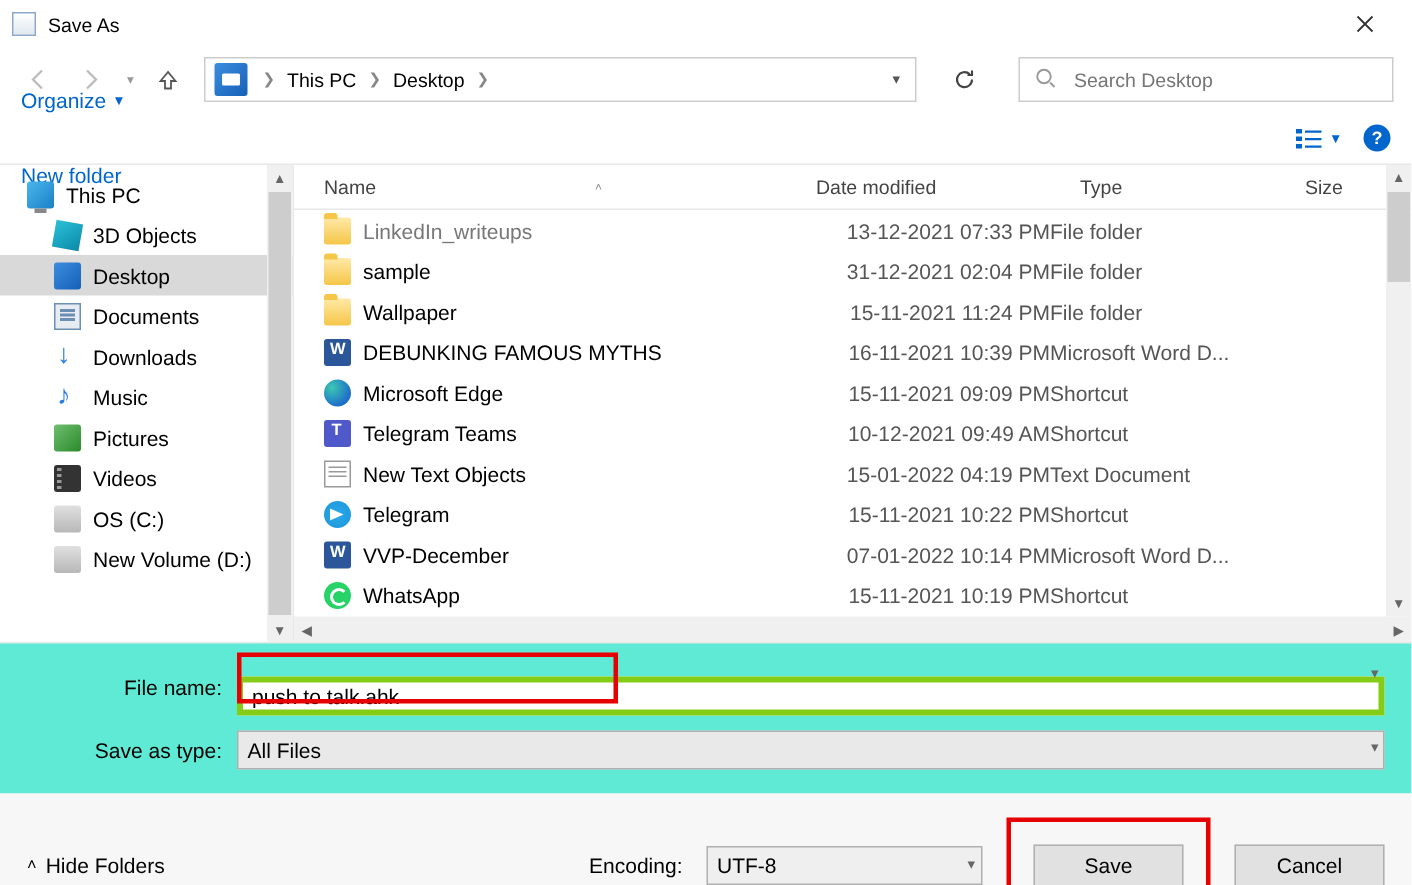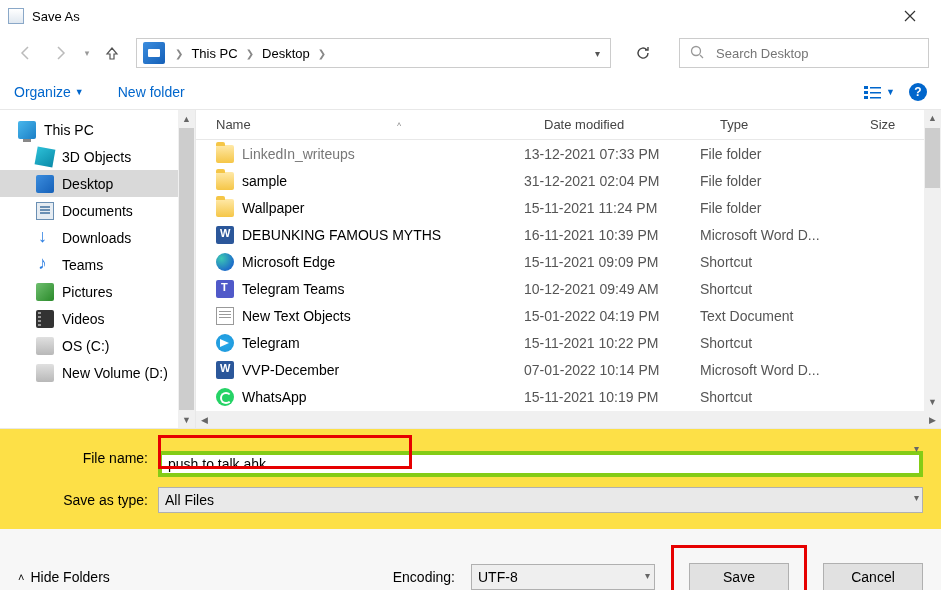--- a/index.html
+++ b/index.html
@@ -15,21 +15,21 @@
   .bc-icon { width: 22px; height: 22px; margin: 0 6px; background: linear-gradient(135deg,#3b8dde,#1560b8); border-radius:2px; position:relative; }
   .bc-icon::after { content:""; position:absolute; left:5px; top:7px; width:12px; height:8px; background:#fff; border-radius:1px; }
   .bc-seg { padding: 0 4px; font-size:13px; }
   .bc-sep { color:#888; padding:0 4px; font-size:10px; }
   .bc-dd { margin-left:auto; padding:0 10px; color:#555; font-size:10px; }
   .refresh-btn { width: 40px; height:30px; display:flex; align-items:center; justify-content:center; border-left: none; }
   .searchbox { width: 250px; height:30px; border:1px solid #ccc; display:flex; align-items:center; background:#fff; margin-left:10px; }
   .searchbox .mag { padding:0 10px; color:#888; }
   .searchbox input { border:none; outline:none; flex:1; font-size:13px; background:transparent; color:#555; }
   .toolbar { height:36px; display:flex; align-items:center; padding:0 14px; border-bottom: 1px solid #e8e8e8; }
-  .toolbar .tb-left { display:flex; gap:34px; }
+  .toolbar .tb-left { display:flex; gap:34px;flex-direction:column; }
   .toolbar .tb-btn { color:#0066cc; font-size:14px; display:flex; align-items:center; gap:4px; cursor:pointer; }
   .toolbar .tb-right { margin-left:auto; display:flex; align-items:center; gap:14px; }
   .view-btn { color:#0066cc; display:flex; align-items:center; gap:3px; }
   .help-btn { width:18px; height:18px; border-radius:50%; background:#0066cc; color:#fff; display:flex; align-items:center; justify-content:center; font-size:12px; font-weight:bold; }
   .main { display:flex; height: 318px; }
   .tree { width: 196px; border-right: 1px solid #e8e8e8; position:relative; }
   .tree-scroll { position:absolute; right:0; top:0; bottom:0; width:17px; background:#f0f0f0; display:flex; flex-direction:column; }
   .tree-scroll .sa { height:17px; display:flex; align-items:center; justify-content:center; color:#666; font-size:9px; }
   .tree-scroll .thumb { flex:1; margin:1px; background:#cdcdcd; }
   .tree-items { padding-top:6px; }
@@ -55,21 +55,21 @@
   .cols { display:flex; height:30px; align-items:center; border-bottom:1px solid #e8e8e8; font-size:13px; color:#444; }
   .col-name { padding-left:20px; width: 348px; display:flex; align-items:center; gap:6px; }
   .col-date { width: 176px; }
   .col-type { width: 150px; }
   .col-size { flex:1; }
   .sort-caret{font-size:8px;color:#888;margin-left:8px;}
   .rows { overflow:hidden; }
   .row { display:flex; height:27px; align-items:center; font-size:14px; }
   .row.dim { color:#777; }
   .cell-name { width:328px; display:flex; align-items:center; gap:8px; padding-left:20px; }
-  .cell-date { width:176px; color:#555; }
+  .cell-date { width:176px; color:#555;text-align:right; }
   .cell-type { width:150px; color:#555; }
   .fi { width:18px; height:18px; display:inline-block; }
   .fi-folder{background:linear-gradient(#ffe9a8,#f5c647);border-radius:2px;position:relative;}
   .fi-folder::before{content:"";position:absolute;top:-3px;left:0;width:9px;height:4px;background:#f5c647;border-radius:2px 2px 0 0;}
   .fi-word{background:#2b579a;border-radius:2px;position:relative;}
   .fi-word::after{content:"W";color:#fff;font-size:11px;font-weight:bold;position:absolute;left:4px;top:1px;}
   .fi-edge{background:radial-gradient(circle at 30% 30%,#3cc8b4,#1e6fc8 70%);border-radius:50%;}
   .fi-teams{background:#5059c9;border-radius:2px;position:relative;}
   .fi-teams::after{content:"T";color:#fff;font-size:11px;font-weight:bold;position:absolute;left:5px;top:1px;}
   .fi-text{background:#fff;border:1px solid #999;position:relative;}
@@ -78,21 +78,21 @@
   .fi-telegram::after{content:"";position:absolute;left:4px;top:5px;border-left:9px solid #fff;border-top:4px solid transparent;border-bottom:4px solid transparent;}
   .fi-wa{background:#25d366;border-radius:50%;position:relative;}
   .fi-wa::after{content:"";position:absolute;left:4px;top:4px;width:8px;height:8px;border:2px solid #fff;border-radius:50%;border-right-color:transparent;}
   .hscroll{position:absolute;left:0;right:0;bottom:0;height:17px;background:#f0f0f0;display:flex;align-items:center;}
   .hscroll .ha{width:17px;text-align:center;color:#666;font-size:9px;}
   .hscroll .track{flex:1;}
   .vscroll{position:absolute;right:0;top:0;bottom:17px;width:17px;background:#f0f0f0;display:flex;flex-direction:column;}
   .vscroll .va{height:17px;text-align:center;color:#666;font-size:9px;line-height:17px;}
   .vscroll .vthumb{height:60px;margin:1px;background:#cdcdcd;}
   .vscroll .vtrack{flex:1;}
-  .formarea { padding: 10px 18px 6px; background:#fde047; border-top:1px solid #e8e8e8; }
+  .formarea { padding: 10px 18px 6px; background:#5eead4; border-top:1px solid #e8e8e8; }
   .form-row { display:flex; align-items:center; margin-bottom:10px; }
   .form-label { width:140px; text-align:right; padding-right:10px; font-size:14px; }
   .form-input-wrap { flex:1; position:relative; }
   .filename-input { width:100%; height:26px; border:4px solid #84cc16; padding:0 6px; font-size:14px; background:#fff;margin-top:12px; }
   .filename-hl { position:absolute; left:0; top:-4px; width:254px; height:34px; border:3px solid #e60000; pointer-events:none; }
   .filename-dd { position:absolute; right:4px; top:4px; color:#666; font-size:10px; }
   .type-select { width:100%; height:26px; border:1px solid #b0b0b0; background:#e9e9e9; padding:0 6px; font-size:14px; display:flex; align-items:center; }
   .type-dd { position:absolute; right:4px; top:5px; color:#666; font-size:10px; }
   .footer { display:flex; align-items:center; padding: 16px 18px 12px; background:#f7f7f7; gap:16px; }
   .hide-folders { display:flex; align-items:center; gap:6px; font-size:14px; cursor:pointer; }
@@ -202,21 +202,21 @@
         <div class="tree-item lvl2">
           <span class="ti-icon ico-doc"></span>
           <span>Documents</span>
         </div>
         <div class="tree-item lvl2">
           <span class="ti-icon ico-dl"></span>
           <span>Downloads</span>
         </div>
         <div class="tree-item lvl2">
           <span class="ti-icon ico-music"></span>
-          <span>Teams</span>
+          <span>Music</span>
         </div>
         <div class="tree-item lvl2">
           <span class="ti-icon ico-pic"></span>
           <span>Pictures</span>
         </div>
         <div class="tree-item lvl2">
           <span class="ti-icon ico-vid"></span>
           <span>Videos</span>
         </div>
         <div class="tree-item lvl2">

